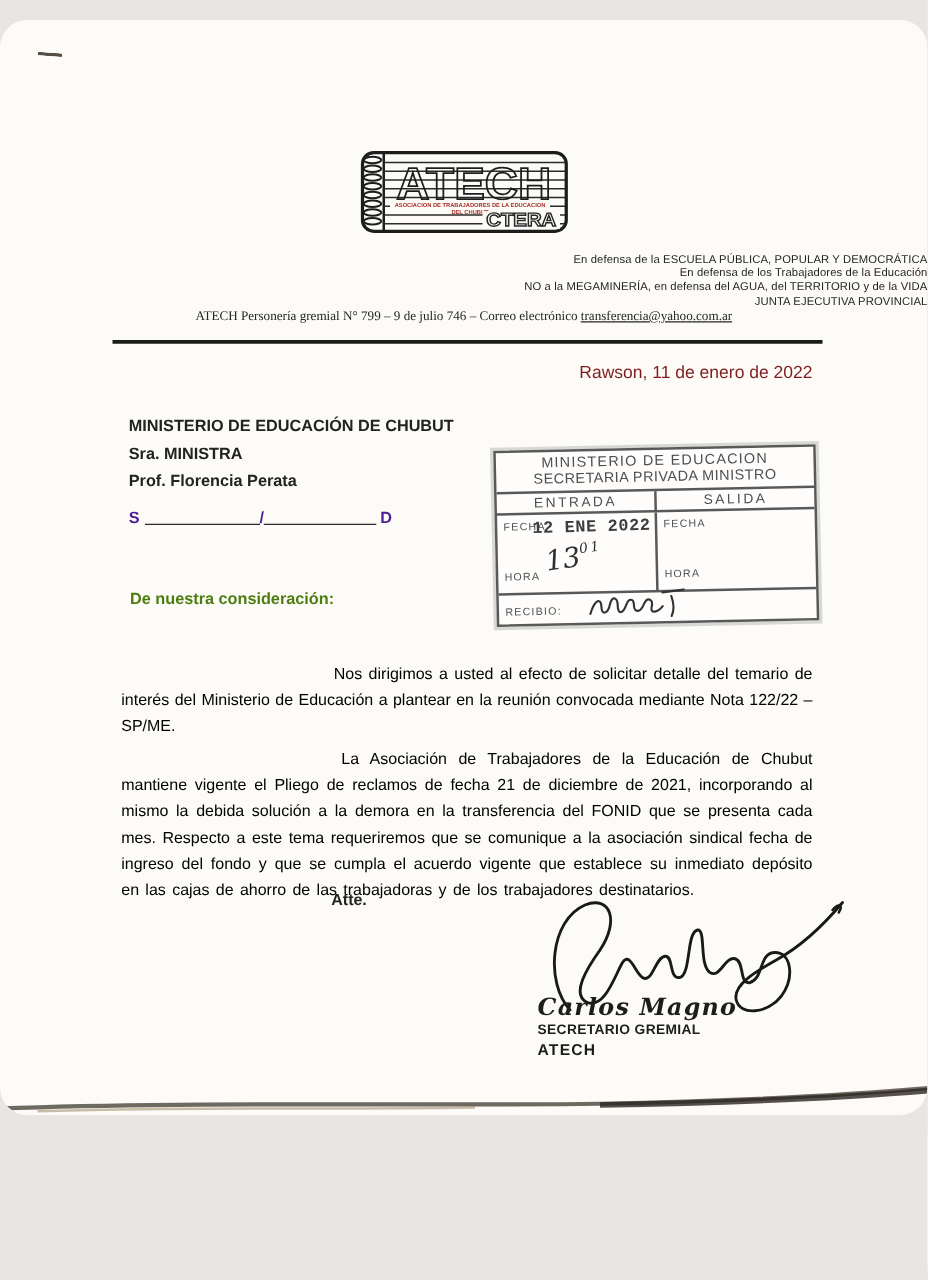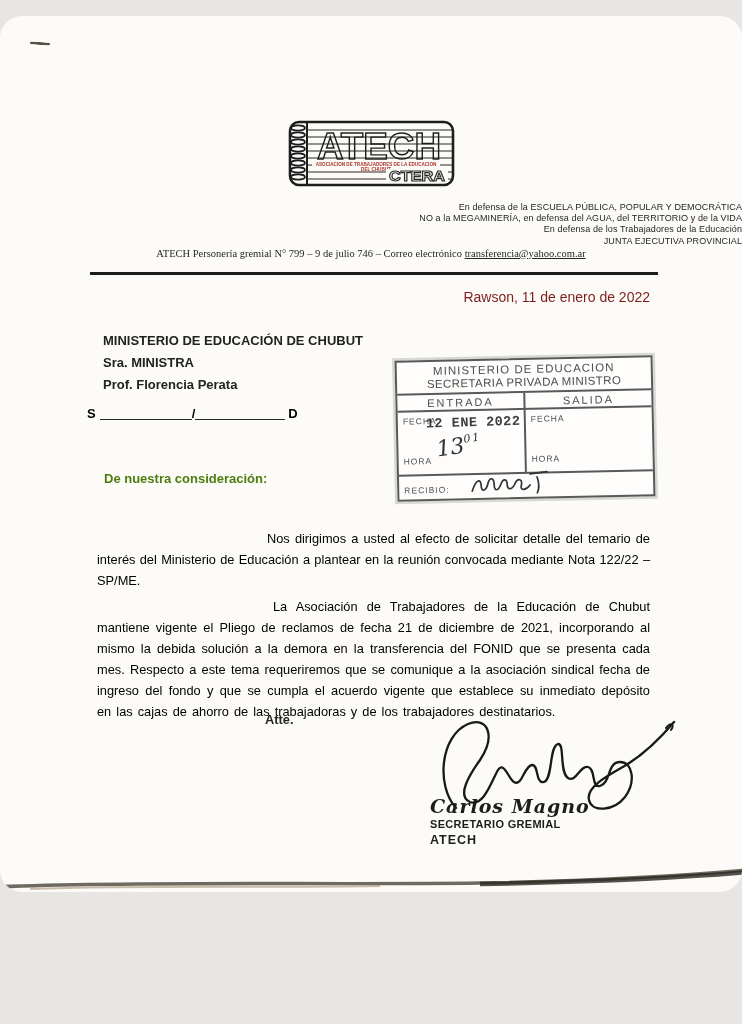--- a/index.html
+++ b/index.html
@@ -29,21 +29,21 @@
   .hl.italic{font-style:italic;}
   .hl-serif{
     font-family:"Liberation Serif", serif;font-weight:normal;font-size:10.5px;line-height:12px;
     color:#262626;margin-top:1px;
   }
   .hl-serif a{color:#262626;text-decoration:underline;}
   .head-rule{position:absolute;left:90px;top:256px;width:568px;height:3px;background:#1c1c1c;}
   
   .date-line{position:absolute;top:273px;right:92px;font-size:14px;color:#7f1d1d;}
   .recipient{position:absolute;left:103px;top:314px;font-size:13px;font-weight:bold;line-height:22px;color:#222;}
-  .sd-line{position:absolute;left:87px;top:390px;font-size:13px;font-weight:bold;color:#000000;}
+  .sd-line{position:absolute;left:103px;top:390px;font-size:13px;font-weight:bold;color:#4c1d95;}
   .sd-underline{display:inline-block;border-bottom:1.6px solid #2a2a2a;height:13px;vertical-align:-2px;}
   .u1{width:92px;margin-left:4px;}
   .u2{width:90px;margin-right:3px;}
   .salutation{position:absolute;left:104px;top:455px;font-size:13px;font-weight:bold;color:#4d7c0f;}
   .para{
     position:absolute;left:97px;width:553px;
     font-size:12.8px;line-height:21px;text-align:justify;color:#000000;
   }
   .para1{top:499px;text-indent:170px;}
   .para2{top:567px;text-indent:176px;word-spacing:1.5px;}
@@ -132,22 +132,22 @@
       <rect x="26" y="42.5" width="128" height="10.5" fill="#fcfbf8"></rect>
       <text x="90" y="47.5" text-anchor="middle" font-family="Liberation Sans, sans-serif" font-size="4.6" font-weight="bold" fill="#a8342a">ASOCIACION DE TRABAJADORES DE LA EDUCACION</text>
       <text x="90" y="53" text-anchor="middle" font-family="Liberation Sans, sans-serif" font-size="4.6" font-weight="bold" fill="#a8342a">DEL CHUBUT</text>
       <rect x="100" y="51" width="62" height="14" fill="#fcfbf8"></rect>
       <text x="131" y="63" text-anchor="middle" font-family="Liberation Sans, sans-serif" font-size="15" font-weight="bold" fill="none" stroke="#272727" stroke-width="1.1" textLength="56" lengthAdjust="spacingAndGlyphs">CTERA</text>
     </svg>
   </div>
 
   <div class="letterhead-lines">
     <div class="hl">En defensa de la ESCUELA PÚBLICA, POPULAR Y DEMOCRÁTICA</div>
+    <div class="hl">En defensa de los Trabajadores de la Educación</div>
     <div class="hl">NO a la MEGAMINERÍA, en defensa del AGUA, del TERRITORIO y de la VIDA</div>
-    <div class="hl">En defensa de los Trabajadores de la Educación</div>
     <div class="hl">JUNTA EJECUTIVA PROVINCIAL</div>
     <div class="hl-serif"><span>ATECH Personería gremial N° 799 – 9 de julio 746  –  Correo electrónico </span><a href="#">transferencia@yahoo.com.ar</a></div>
   </div>
   <div class="head-rule"></div>
 
   <div class="date-line">Rawson, 11 de enero de 2022</div>
 
   <div class="recipient">
     <div>MINISTERIO DE EDUCACIÓN DE CHUBUT</div>
     <div>Sra. MINISTRA</div>

